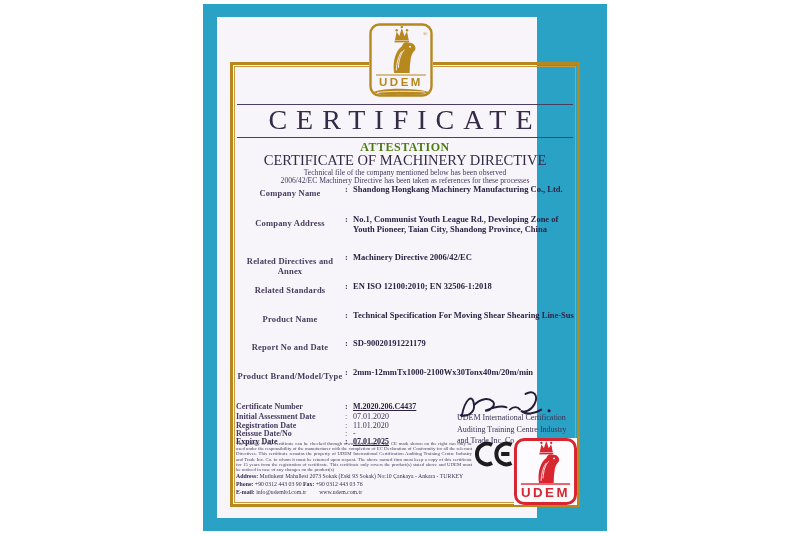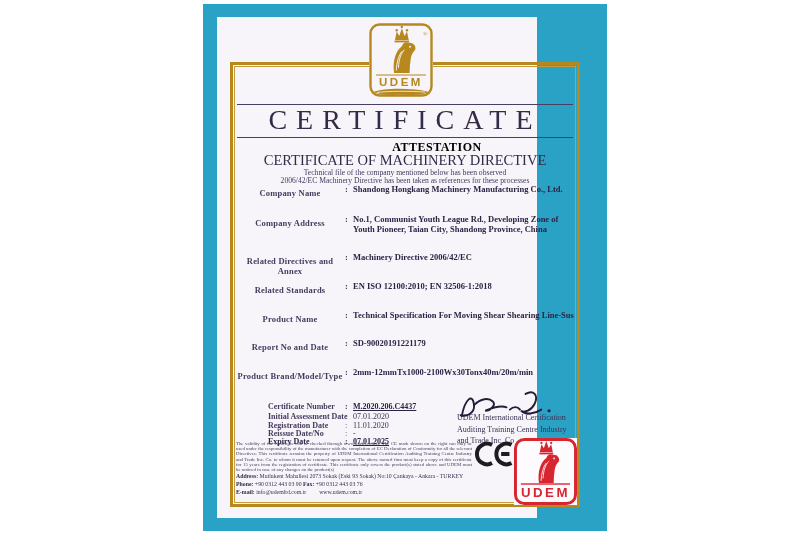--- a/index.html
+++ b/index.html
@@ -26,21 +26,21 @@
   .title-rule{position:absolute;left:20px;width:336px;height:1px;background:#4a3f63;z-index:1;}
   .rule-top{top:87px;}
   .rule-bottom{top:120px;}
   .big-title{
     position:absolute;left:14px;width:348px;top:86px;height:33px;line-height:33px;
     text-align:center;font-size:28px;font-weight:normal;letter-spacing:9px;
     color:#352a47;white-space:nowrap;
   }
   .attestation{
     position:absolute;left:14px;width:348px;top:123px;text-align:center;
-    font-size:12px;font-weight:bold;color:#000000;letter-spacing:0.5px;padding-left:32px;
+    font-size:12px;font-weight:bold;color:#4d7c0f;letter-spacing:0.5px;
   }
   .subtitle{
     position:absolute;left:14px;width:348px;top:135px;text-align:center;
     font-size:14.5px;font-weight:normal;color:#352a47;white-space:nowrap;
   }
   .desc{
     position:absolute;left:14px;width:348px;text-align:center;
     font-size:7.6px;color:#44395c;
   }
   .desc1{top:151px;} .desc2{top:159px;}
@@ -48,21 +48,21 @@
   .field-label{
     position:absolute;left:0;top:4px;width:108px;color:#473b5e;font-weight:bold;
     letter-spacing:0.2px;
     text-align:center;
   }
   .field-value{
     position:absolute;left:109px;top:0;width:231px;color:#2c2444;font-weight:bold;
   }
   .field-colon{display:inline-block;width:8px;color:#473b5e;}
   .detail-row{position:absolute;left:19px;width:250px;font-size:8px;}
-  .detail-label{position:absolute;left:0;top:0;width:108px;color:#473b5e;font-weight:bold;padding-left:32px;}
+  .detail-label{position:absolute;left:0;top:0;width:108px;color:#473b5e;font-weight:bold;}
   .detail-value{position:absolute;left:109px;top:0;color:#3a3153;}
   .detail-bold .detail-value{font-weight:bold;color:#2c2444;text-decoration:underline;}
   .issuer{position:absolute;left:240px;width:130px;font-size:8px;color:#3a3153;}
   .issuer-line{margin:0 0 2.5px 0;}
   .signature{position:absolute;left:238px;top:370px;z-index:2;}
   .fine-print{
     position:absolute;left:19px;top:424px;width:236px;
     font-size:4.8px;line-height:5.2px;color:#4a4160;text-align:justify;
   }
   .contact-line{position:absolute;left:19px;width:300px;font-size:5.8px;color:#3a3153;}

